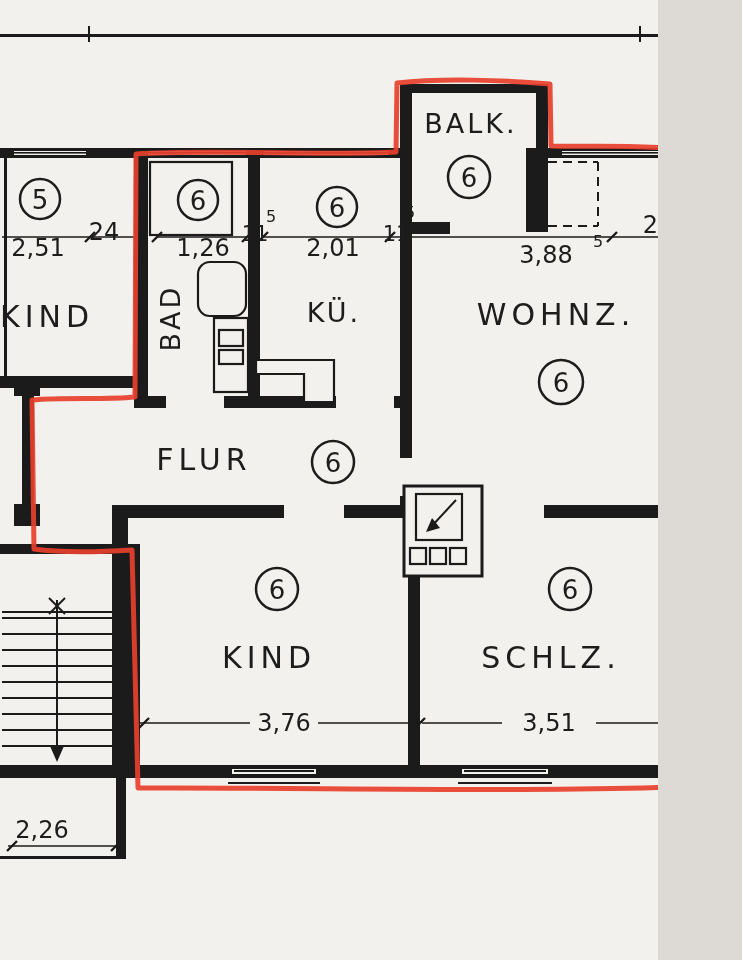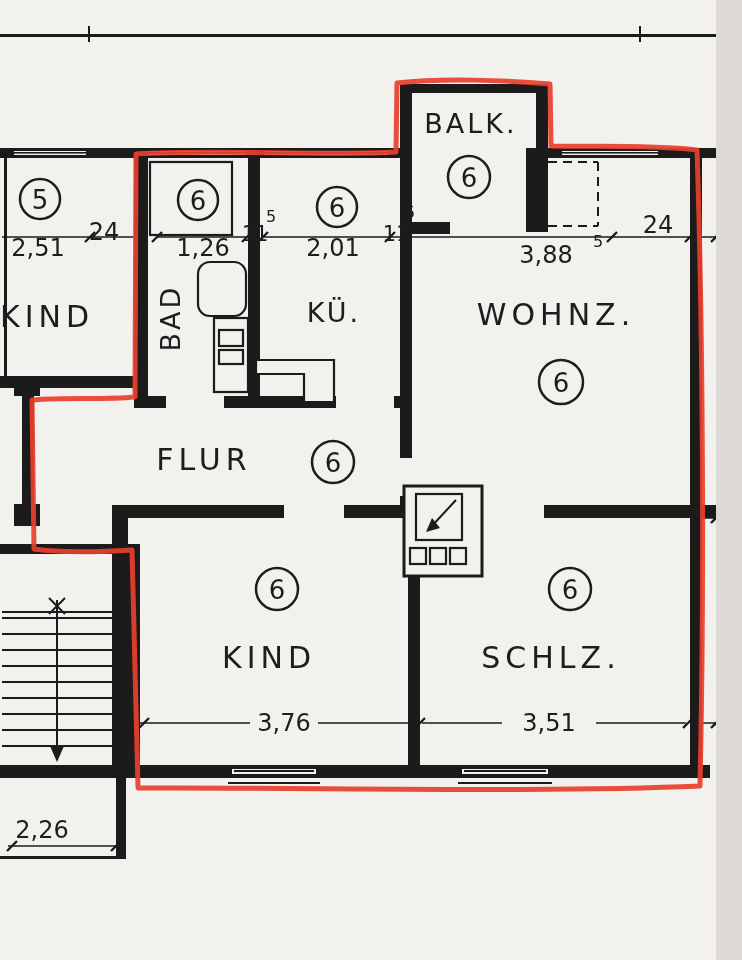--- a/index.html
+++ b/index.html
@@ -1,16 +1,16 @@
 <!DOCTYPE html>
 <html><head>
 <meta charset="utf-8">
 <style>
   html,body{margin:0;padding:0;background:#dddad6;}
-  .stage{width:716px;height:960px;position:relative;overflow:hidden;}
+  .stage{width:658px;height:960px;position:relative;overflow:hidden;}
   svg{display:block;}
   text{font-family:"DejaVu Sans","Liberation Sans",sans-serif;fill:#1d1d1d;}
   .w{fill:#1b1b1b;}
   .ln{stroke:#1b1b1b;stroke-width:2;fill:none;}
   .dim{stroke:#1b1b1b;stroke-width:1.4;fill:none;}
   .tick{stroke:#1b1b1b;stroke-width:2.4;fill:none;}
   .dashed{stroke:#1b1b1b;stroke-width:2;stroke-dasharray:9 6;fill:none;}
   .fixture{fill:#f3f1ed;stroke:#1b1b1b;stroke-width:2.2;}
   .room{font-size:30px;letter-spacing:5px;text-anchor:middle;}
   .room-sm{font-size:27px;letter-spacing:3px;text-anchor:middle;}

